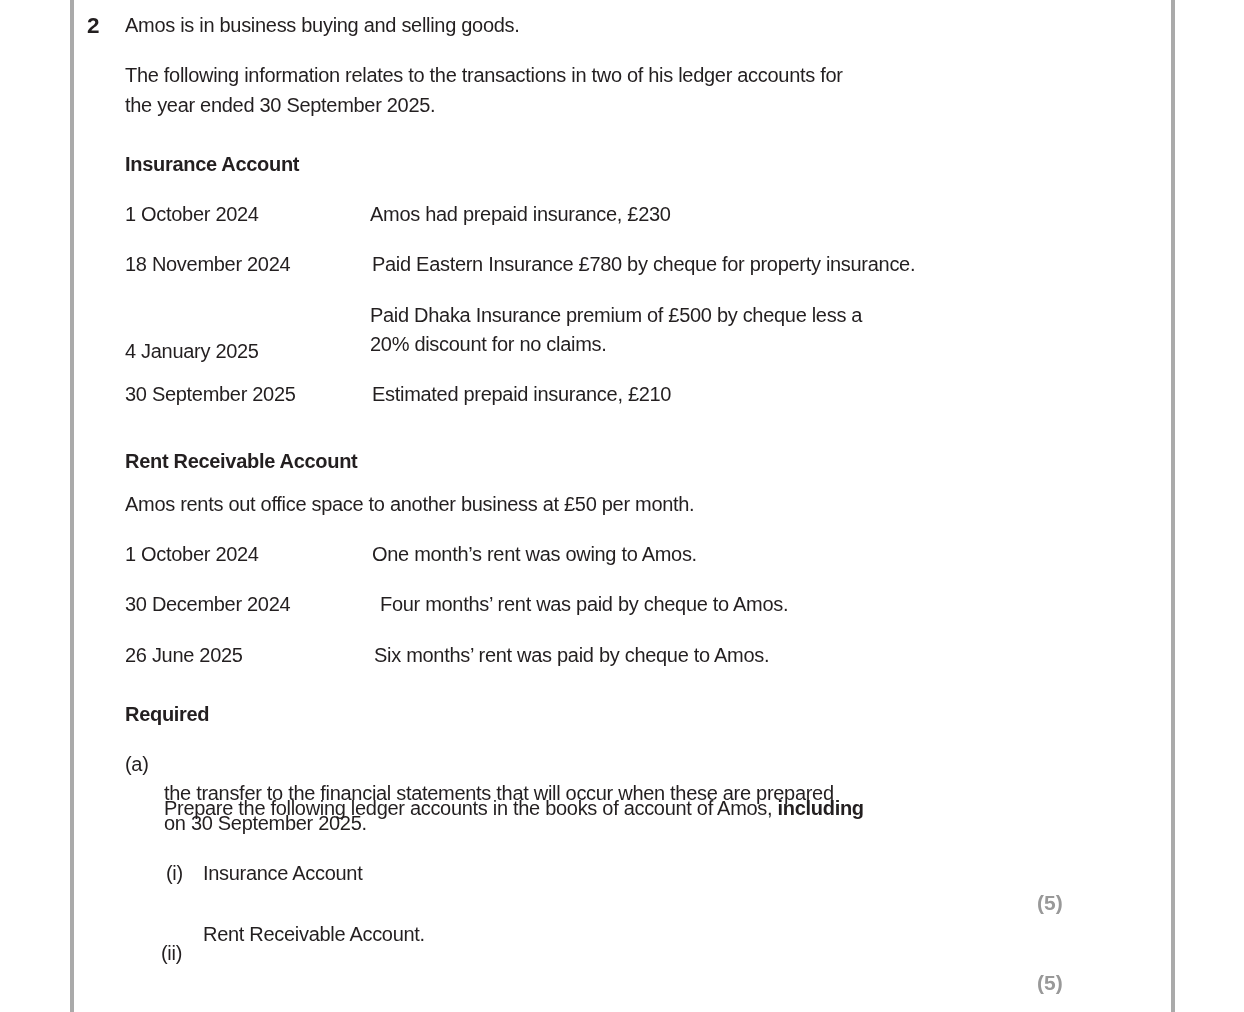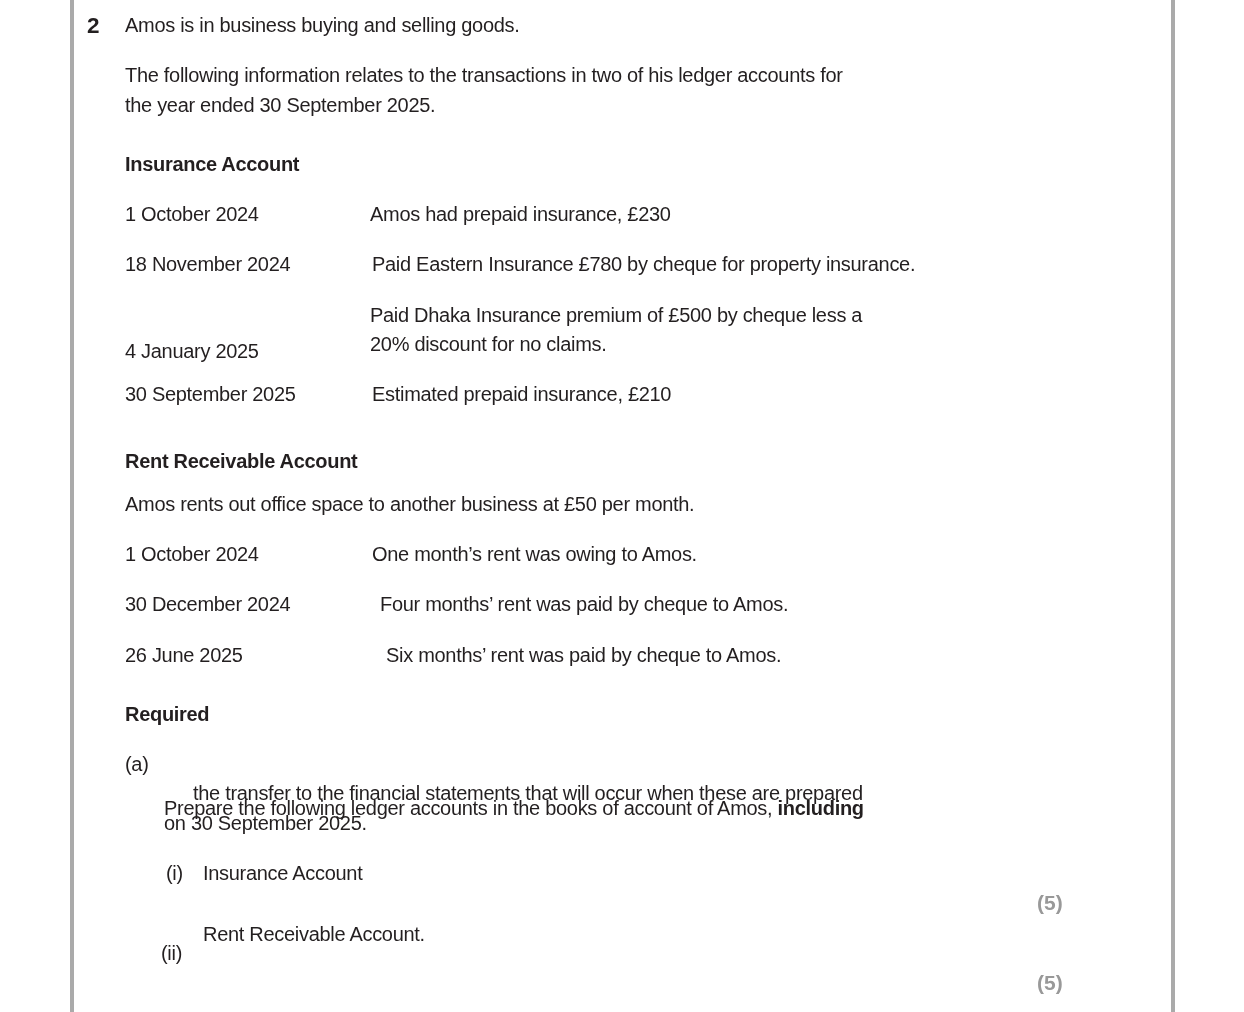--- a/index.html
+++ b/index.html
@@ -96,33 +96,33 @@
   <div>
     <div class="t" style="left:125px; top:540px;">1 October 2024</div>
     <div class="t" style="left:372px; top:540px;">One month’s rent was owing to Amos.</div>
   </div>
   <div>
     <div class="t" style="left:125px; top:590px;">30 December 2024</div>
     <div class="t" style="left:380px; top:590px;">Four months’ rent was paid by cheque to Amos.</div>
   </div>
   <div>
     <div class="t" style="left:125px; top:641px;">26 June 2025</div>
-    <div class="t" style="left:374px; top:641px;margin-left:12px;">Six months’ rent was paid by cheque to Amos.</div>
+    <div class="t" style="left:374px; top:641px;">Six months’ rent was paid by cheque to Amos.</div>
   </div>
 </div>
 
 <div class="t b" style="left:125px; top:700px;">Required</div>
 
 <div>
   <div class="t" style="left:125px; top:750px;">(a)</div>
   <div class="t" style="left:164px; top:794px;">
     <span>Prepare the following ledger accounts in the books of account of Amos,</span>
     <span class="b">including</span>
   </div>
-  <div class="t" style="left:164px; top:779px;margin-left:29px;">the transfer to the financial statements that will occur when these are prepared</div>
+  <div class="t" style="left:164px; top:779px;">the transfer to the financial statements that will occur when these are prepared</div>
   <div class="t" style="left:164px; top:809px;">on 30 September 2025.</div>
 </div>
 
 <div>
   <div class="t" style="left:166px; top:859px;">(i)</div>
   <div class="t" style="left:203px; top:859px;">Insurance Account</div>
   <div class="marks" style="left:1037px; top:889px;">(5)</div>
 </div>
 
 <div>

